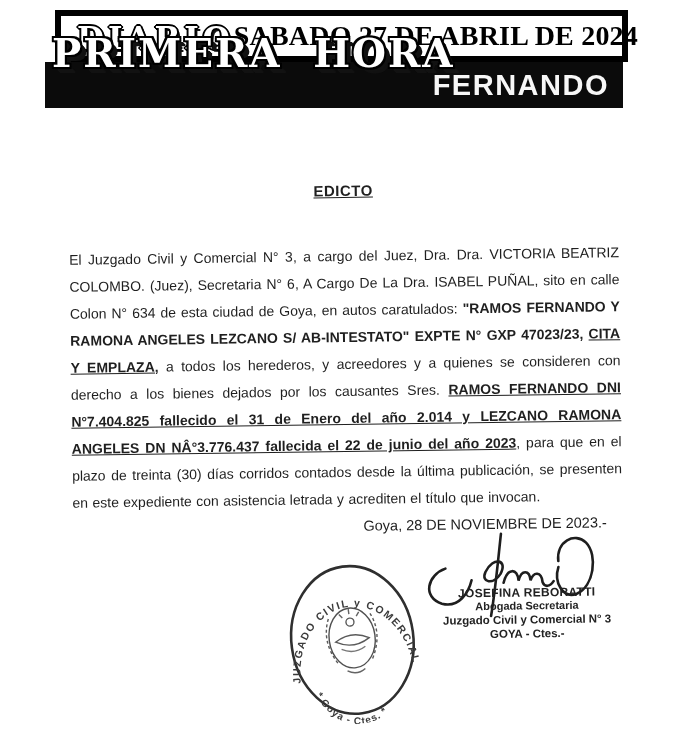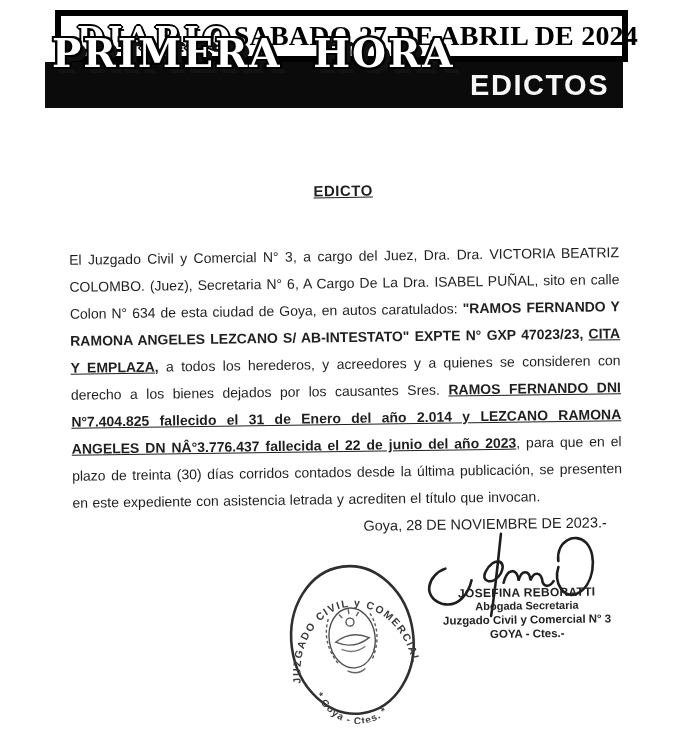--- a/index.html
+++ b/index.html
@@ -80,21 +80,21 @@
 </style>
 </head>
 <body>
 
 <div class="masthead">
   <div class="date-box">
     <span class="diario">DIARIO</span>
     <span class="issue-date">SABADO 27 DE ABRIL DE 2024</span>
   </div>
   <div class="band">
-    <span class="edictos">EDICTOS</span>
+    <span class="edictos">FERNANDO</span>
   </div>
   <span class="primera">PRIMERA HORA</span>
 </div>
 
 <div class="doc">
   <h1 class="doc-title">EDICTO</h1>
 
   <p class="doc-par"><span class="seg-normal">El Juzgado Civil y Comercial N° 3, a cargo del Juez, Dra. Dra. VICTORIA BEATRIZ COLOMBO. (Juez), Secretaria N° 6, A Cargo De La Dra. ISABEL PUÑAL, sito en calle Colon N° 634 de esta ciudad de Goya, en autos caratulados: </span><span class="seg-bold">"RAMOS FERNANDO Y RAMONA ANGELES LEZCANO S/ AB-INTESTATO" EXPTE N° GXP 47023/23, </span><span class="seg-bold-underline">CITA Y EMPLAZA,</span><span class="seg-normal"> a todos los herederos, y acreedores y a quienes se consideren con derecho a los bienes dejados por los causantes Sres. </span><span class="seg-bold-underline">RAMOS FERNANDO DNI N°7.404.825 fallecido el 31 de Enero del año 2.014 y LEZCANO RAMONA ANGELES DN NÂ°3.776.437 fallecida el 22 de junio del año 2023</span><span class="seg-normal">, para que en el plazo de treinta (30) días corridos contados desde la última publicación, se presenten en este expediente con asistencia letrada y acrediten el título que invocan.</span></p>
 
   <p class="doc-date">Goya, 28 DE NOVIEMBRE DE 2023.-</p>

